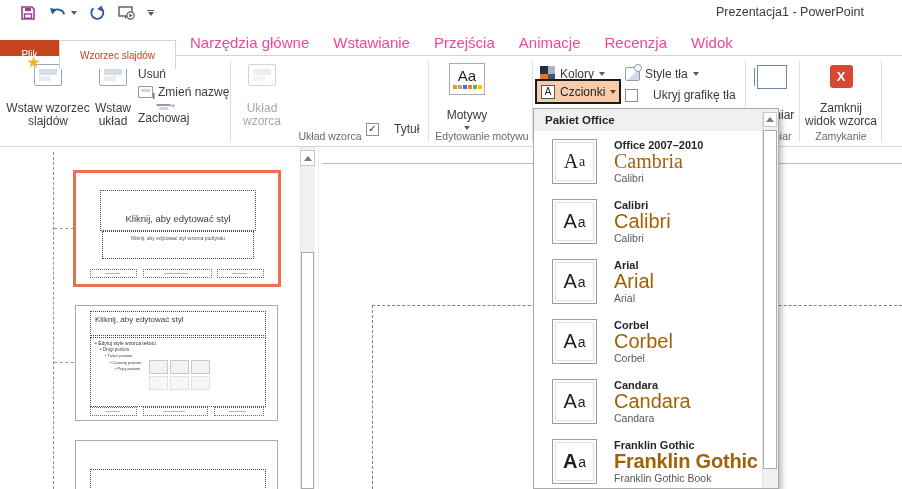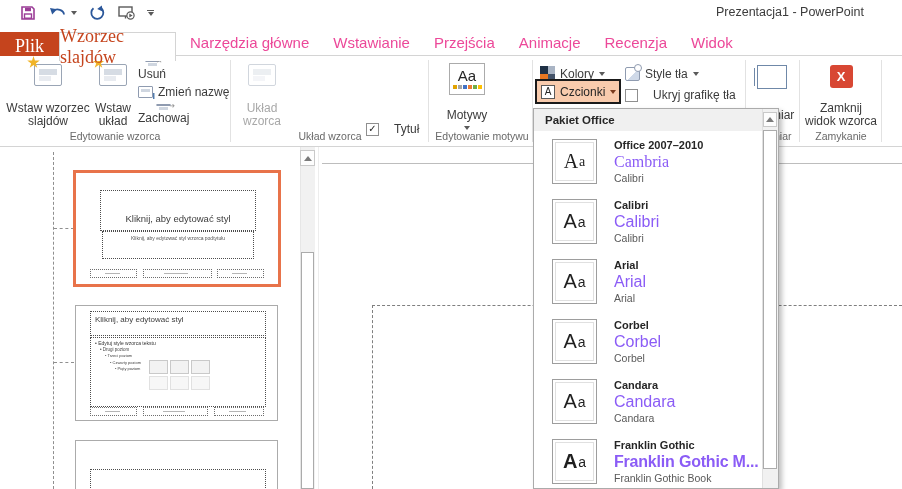--- a/index.html
+++ b/index.html
@@ -12,21 +12,21 @@
   .qat { position:absolute; left:18px; top:3px; display:flex; align-items:center; gap:10px; }
   .qat-ico { width:20px; height:20px; display:flex; align-items:center; justify-content:center; }
   .caret-sm { width:0; height:0; border-left:3px solid transparent; border-right:3px solid transparent; border-top:4px solid #5a5a5a; }
   .qat-caret-undo { margin-left:-7px; }
   .customize { display:flex; flex-direction:column; align-items:center; gap:1px; }
   .customize .bar { width:7px; height:1.5px; background:#5a5a5a; }
   .win-title { position:absolute; left:716px; top:5px; font-size:12.5px; color:#3b3b3b; }
 
   
   .tabrow { position:absolute; left:0; top:28px; width:902px; height:28px; border-bottom:1px solid #d4d4d4; background:#fff; }
-  .tab { position:absolute; top:4px; height:28px; display:flex; align-items:center; justify-content:center; font-size:18px;font-family:Liberation Serif, serif; }
+  .tab { position:absolute; top:12px; height:28px; display:flex; align-items:center; justify-content:center; font-size:10px; }
   .tab-file { left:0; width:59px; background:var(--accent_red); color:#fff; }
   .tab-active { left:59px; width:117px; background:#fff; color:var(--accent_red); border:1px solid #d4d4d4; border-bottom:none; height:29px; z-index:2; }
   .tabs-rest { position:absolute; left:190px; top:0; height:28px; display:flex; gap:24px; align-items:center; font-size:15px; color:#ec4899; }
   .tellme { position:absolute; left:692px; top:0; height:28px; display:flex; align-items:center; gap:6px; color:#8c8c8c; font-size:12.5px; }
 
   
   .ribbon { position:absolute; left:0; top:56px; width:902px; height:91px; background:#fff; border-bottom:1px solid #d4d4d4; }
   .rdiv { position:absolute; top:4px; width:1px; height:82px; background:#e2e2e2; }
   .grouplabel { position:absolute; top:74px; font-size:10.5px; color:#696969; text-align:center; white-space:nowrap; }
   .bigbtn { position:absolute; top:2px; height:72px; display:flex; flex-direction:column; align-items:center; justify-content:flex-start; font-size:12px; line-height:13px; text-align:center; color:#3b3b3b; cursor:default; }
@@ -112,21 +112,21 @@
   
   .dropdown { position:absolute; left:533px; top:108px; width:246px; height:381px; background:#fff; border:1px solid #ababab; box-shadow:3px 3px 5px rgba(0,0,0,.25); z-index:20; overflow:hidden; }
   .dd-header { position:absolute; left:0; top:0; width:229px; height:22px; background:#f0f0f0; font-weight:bold; font-size:11.5px; color:#262626; display:flex; align-items:center; padding-left:11px; }
   .dd-entries { position:absolute; left:0; top:24px; width:229px; }
   .dd-entry { position:relative; height:60px; }
   .dd-ico { position:absolute; left:18px; top:6px; width:45px; height:45px; border:1px solid #9d9d9d; background:#fff; padding:2px; }
   .dd-ico-inner { display:flex; width:100%; height:100%; border:1px solid #e0e0e0; align-items:center; justify-content:center; gap:1px; }
   .dd-ico .A { font-size:20px; color:#1f1f1f; } .dd-ico .a { font-size:14px; color:#1f1f1f; }
   .dd-texts { position:absolute; left:80px; top:5px; display:flex; flex-direction:column; }
   .dd-name { font-size:11px; font-weight:bold; color:#262626; line-height:14px; white-space:nowrap; }
-  .dd-head { font-size:16px; color:#8b5cf6; line-height:19px; white-space:nowrap; }
+  .dd-head { font-size:20px; color:#a16207; line-height:19px; white-space:nowrap; }
   .dd-body { font-size:10.5px; color:#595959; line-height:14px; white-space:nowrap; }
   .serif .dd-head, .serif .A, .serif .a { font-family:"Liberation Serif", serif; }
   .franklin .dd-head { font-weight:600; letter-spacing:-.2px; }
   .franklin .A { font-weight:bold; }
   .dd-scroll-track { position:absolute; right:0; top:0; width:16px; height:381px; background:#f1f1f1; border-left:1px solid #e0e0e0; }
   .dd-up { right:1px; top:3px; width:14px; height:15px; position:absolute; }
   .dd-thumb { position:absolute; right:1px; top:21px; width:14px; height:339px; background:#fff; border:1px solid #ababab; }
 
   svg { display:block; }
 </style>
@@ -221,21 +221,20 @@
           <span class="bar"></span>
         </span>
       <span>Zmień nazwę</span>
     </div>
     <div class="smallbtn disabled" style="top:48px">
       <span class="mini-ico mini-a">
           <span class="bar"></span>
         </span>
       <span>Zachowaj</span>
     </div>
-    <div class="grouplabel" style="left:30px;width:170px">Edytowanie wzorca</div>
 
     <div class="bigbtn disabled" style="left:236px;width:52px">
       <span class="slide-ico">
           <span class="inner"></span>
           <span class="inner2"></span>
         </span>
       <span class="bb-label">Układ wzorca</span>
     </div>
     <div class="checkrow" style="left:366px;top:66px">
       <span class="cb checked"></span>

